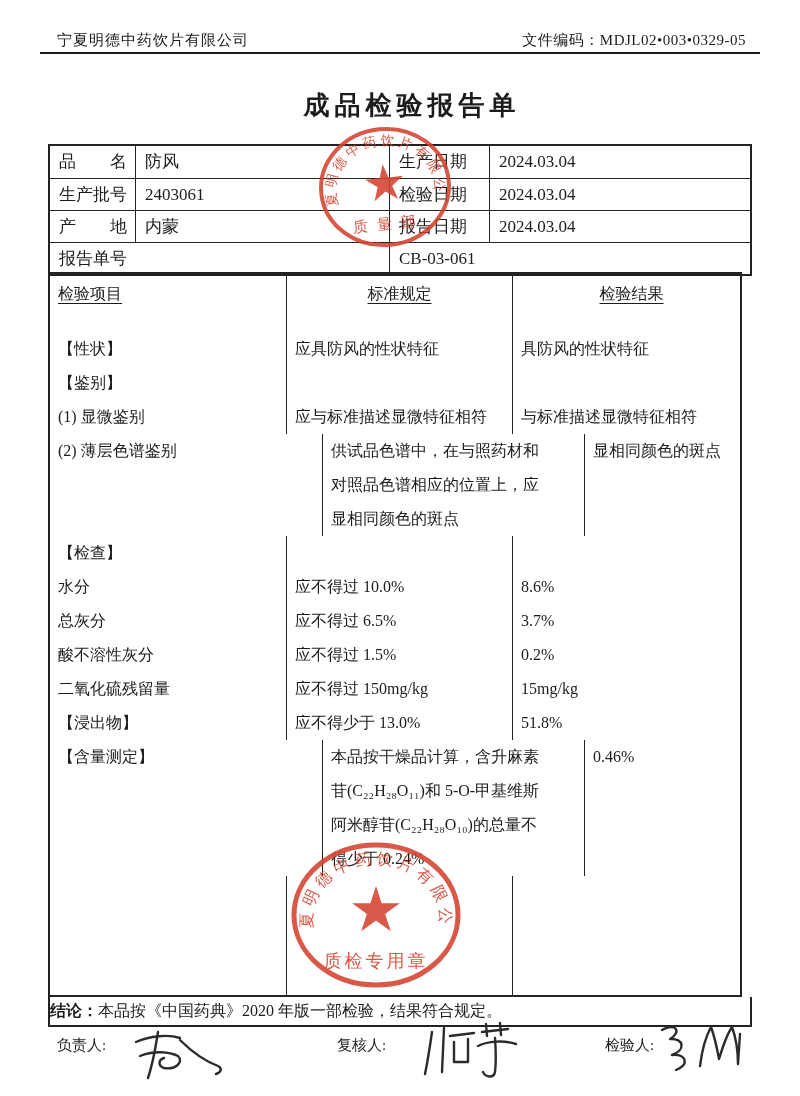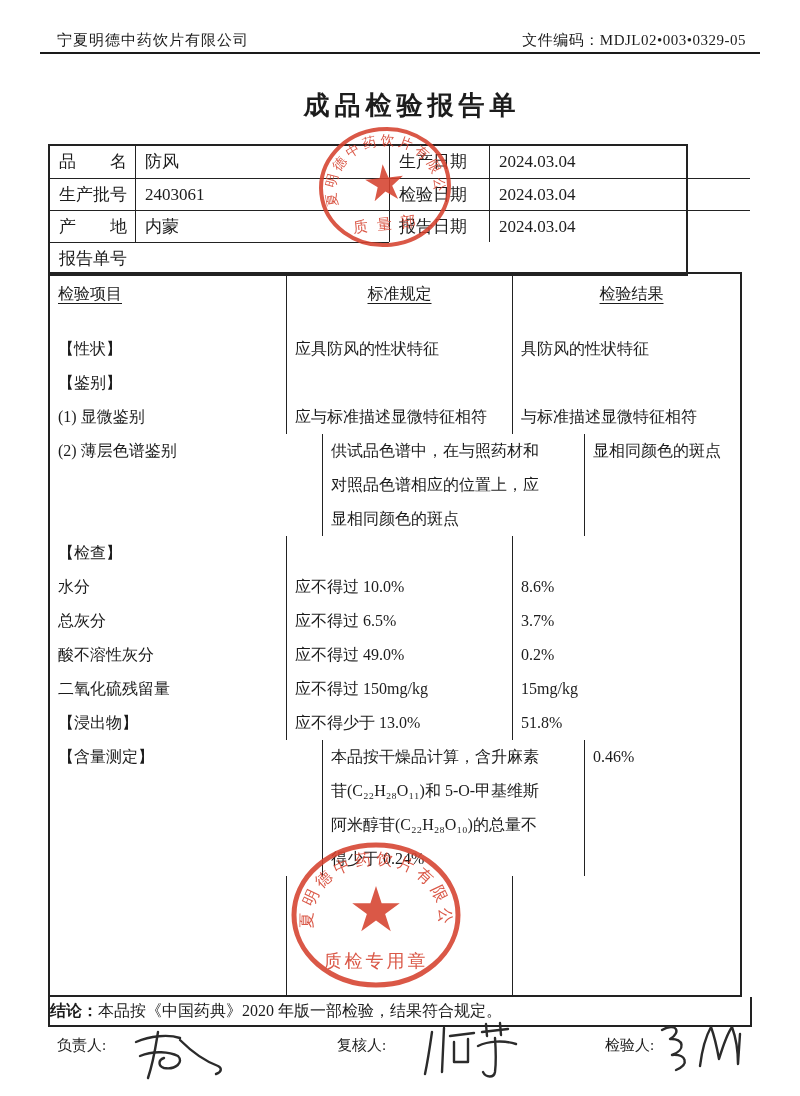--- a/index.html
+++ b/index.html
@@ -27,21 +27,21 @@
 
   
   .report-title {
     position: absolute; left: 12px; top: 88px; width: 100%;
     text-align: center; font-size: 26px; font-weight: bold;
     letter-spacing: 5px;
   }
 
   
   .info-table {
-    position: absolute; left: 48px; top: 144px; width: 640px;
+    position: absolute; left: 48px; top: 144px; width: 704px;
     border: 2px solid #222; border-collapse: collapse;
     display: grid;
     grid-template-columns: 85px 254px 100px 261px;
     font-size: 17px;
   }
   .info-table .cell {
     height: 32px; line-height: 31px;
     padding-left: 9px; overflow: hidden; white-space: nowrap;
     border-top: 1.5px solid #222;
   }
@@ -109,20 +109,21 @@
   <div class="cell vline">2403061</div>
   <div class="cell vline">检验日期</div>
   <div class="cell vline">2024.03.04</div>
 
   <div class="cell">产　　地</div>
   <div class="cell vline">内蒙</div>
   <div class="cell vline">报告日期</div>
   <div class="cell vline">2024.03.04</div>
 
   <div class="cell span2">报告单号</div>
+  <div class="cell span2 vline">CB-03-061</div>
 </div>
 
 <div class="main-table">
   <div class="spec-row spec-header">
     <div class="cell"><span class="hdr-underline">检验项目</span></div>
     <div class="cell mid"><span class="hdr-underline">标准规定</span></div>
     <div class="cell right"><span class="hdr-underline">检验结果</span></div>
   </div>
 
   <div class="spec-row row-h1">
@@ -155,21 +156,21 @@
     <div class="cell mid">应不得过 10.0%</div>
     <div class="cell right">8.6%</div>
   </div>
   <div class="spec-row row-h1">
     <div class="cell">总灰分</div>
     <div class="cell mid">应不得过 6.5%</div>
     <div class="cell right">3.7%</div>
   </div>
   <div class="spec-row row-h1">
     <div class="cell">酸不溶性灰分</div>
-    <div class="cell mid">应不得过 49.0%</div>
+    <div class="cell mid">应不得过 1.5%</div>
     <div class="cell right">0.2%</div>
   </div>
   <div class="spec-row row-h1">
     <div class="cell">二氧化硫残留量</div>
     <div class="cell mid">应不得过 150mg/kg</div>
     <div class="cell right">15mg/kg</div>
   </div>
   <div class="spec-row row-h1">
     <div class="cell">【浸出物】</div>
     <div class="cell mid">应不得少于 13.0%</div>

